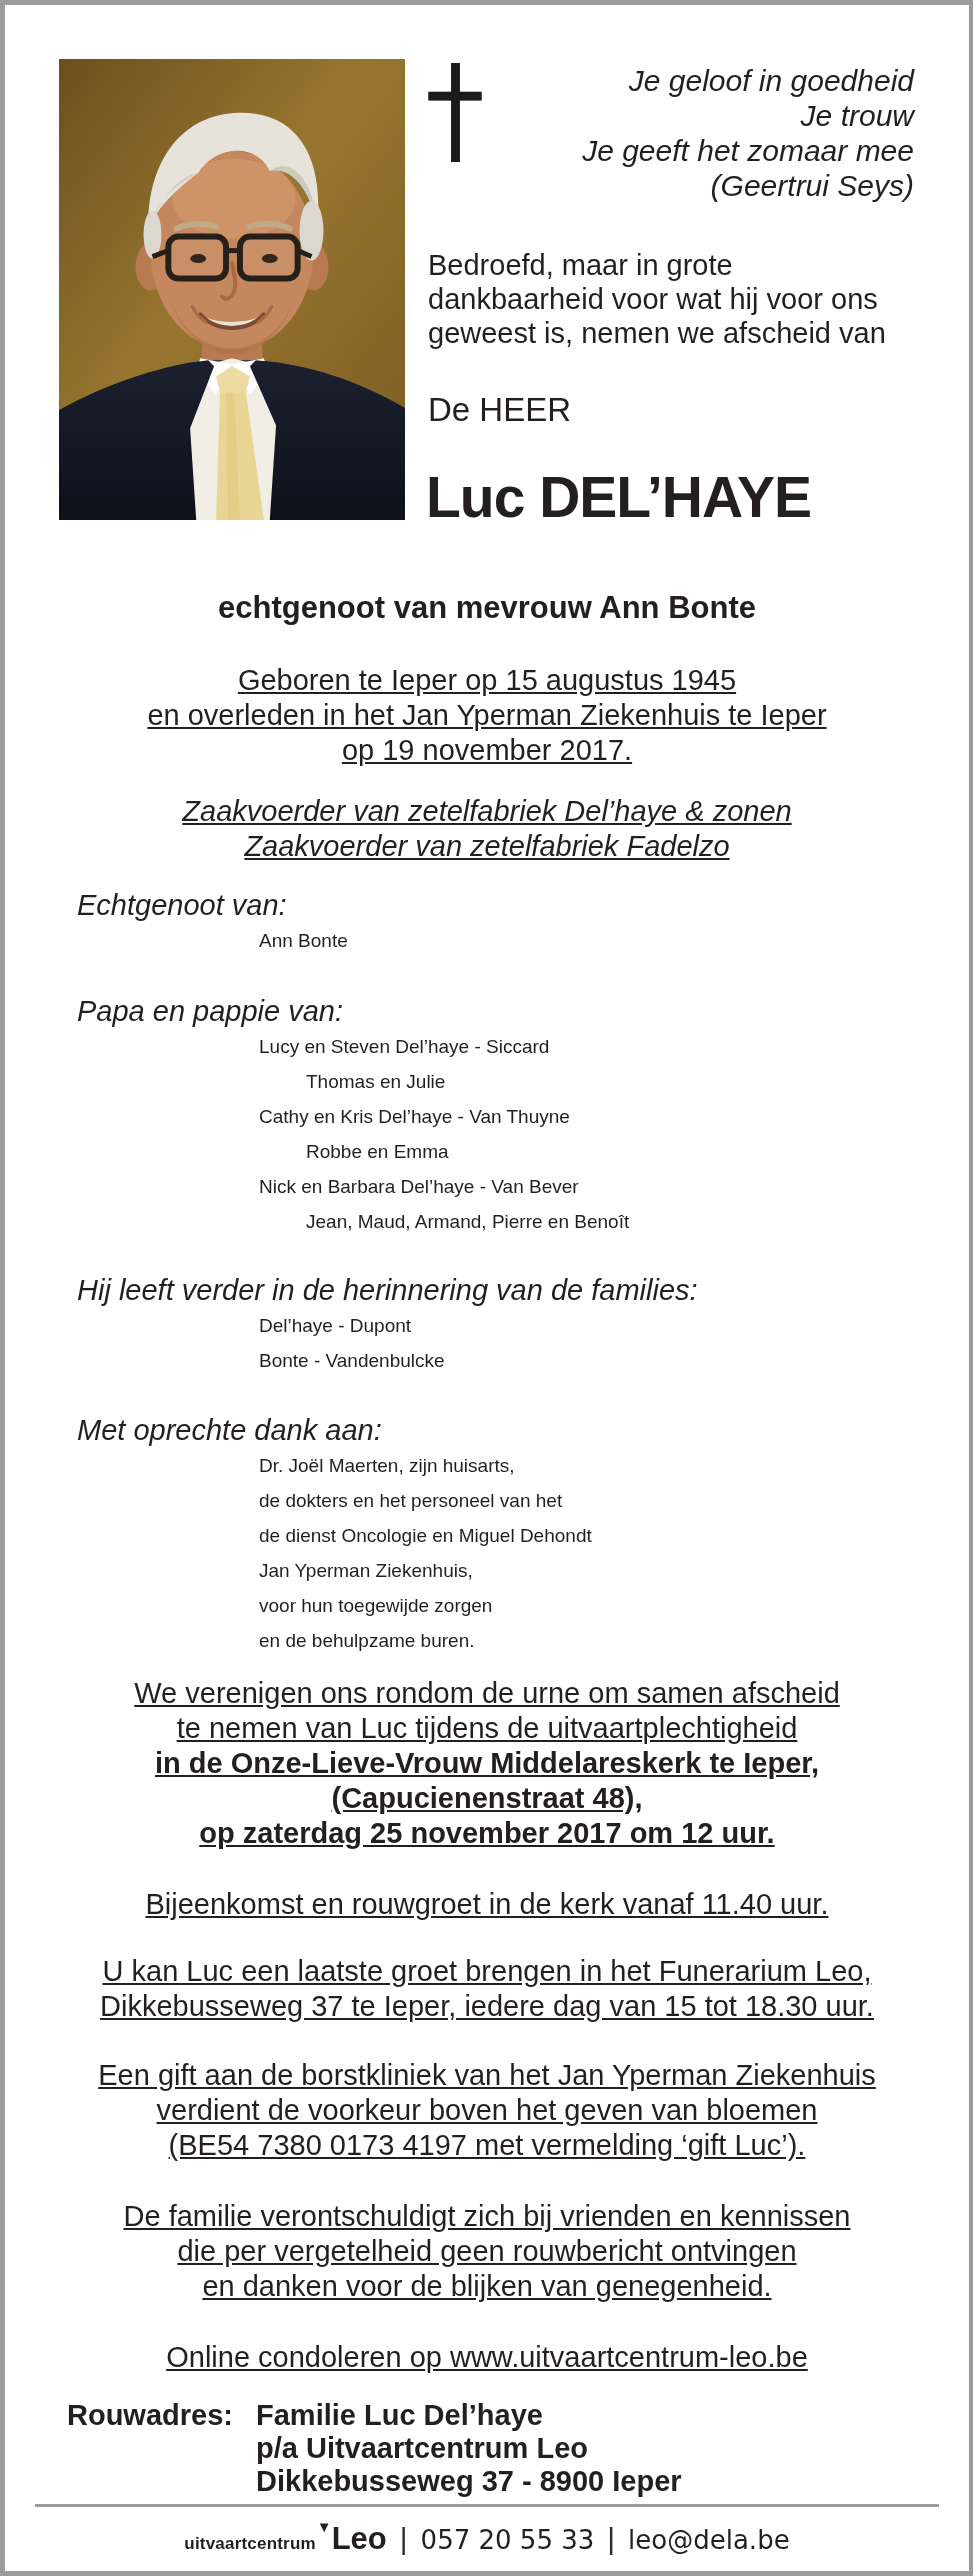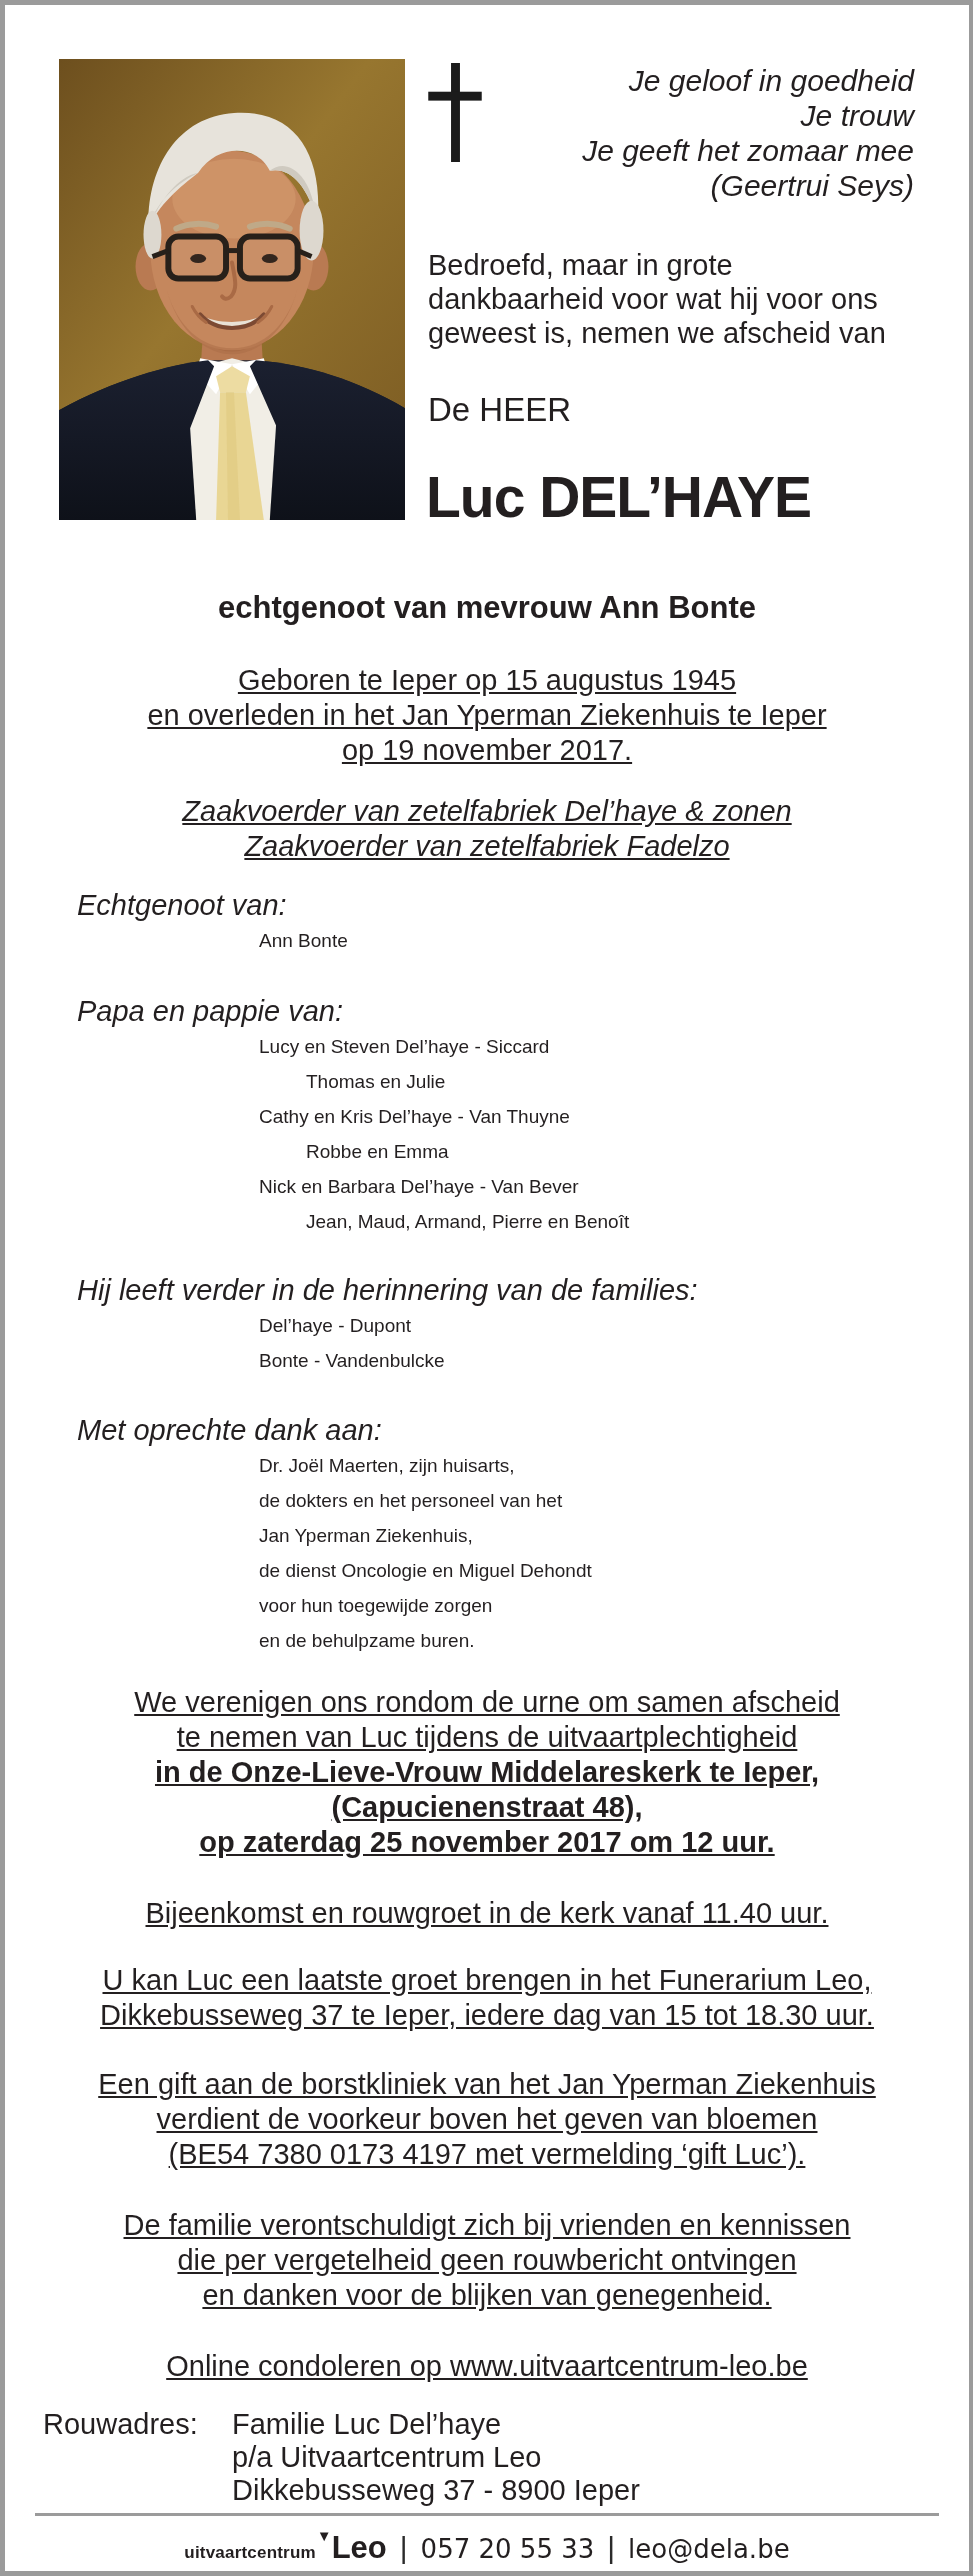--- a/index.html
+++ b/index.html
@@ -48,29 +48,29 @@
   .life   { margin-top: 36px; }
   .roles  { margin-top: 26px; font-style: italic; }
   .fam-label { padding-left: 72px; font-style: italic; font-size: 29px; line-height: 35px; }
   .fam-item  { font-size: 19px; line-height: 35px; }
   .ind-1 { padding-left: 254px; }
   .ind-2 { padding-left: 301px; }
   .sec-echtgenoot { margin-top: 24px; }
   .sec-papa       { margin-top: 36px; }
   .sec-families   { margin-top: 34px; }
   .sec-dank       { margin-top: 35px; }
-  .ceremony    { margin-top: 27px; }
+  .ceremony    { margin-top: 18px; }
   .gathering   { margin-top: 36px; }
   .visitation  { margin-top: 32px; }
   .donation    { margin-top: 34px; }
   .apology     { margin-top: 36px; }
   .condolences { margin-top: 36px; }
   .rouwadres {
     margin-top: 24px; display: flex; align-items: flex-start;
-    padding-left: 38px; font-size: 29px; line-height: 33px;
+    padding-left: 62px; font-size: 29px; line-height: 33px; font-weight: bold;
   }
   .rouwadres-label { flex: none; width: 189px; }
   .separator { margin: 6px 0 0 30px; width: 904px; height: 3px; background: #9b9b9b; }
   
   .footer {
     margin-top: 14px; display: flex; justify-content: center;
     align-items: baseline; gap: 0; white-space: nowrap;
   }
   .brand-small { font-size: 17px; font-weight: bold; letter-spacing: 0.2px; }
   .brand-tri   { display: inline-block; font-size: 15px; position: relative; top: -17px; margin-left: 1px; margin-right: -4px; }
@@ -214,22 +214,22 @@
       <div class="fam-item ind-1">Del’haye - Dupont</div>
         <div class="fam-item ind-1">Bonte - Vandenbulcke</div>
     </div>
   </div>
 
   <div class="fam-section sec-dank">
     <div class="fam-label">Met oprechte dank aan:</div>
     <div>
       <div class="fam-item ind-1">Dr. Joël Maerten, zijn huisarts,</div>
         <div class="fam-item ind-1">de dokters en het personeel van het</div>
+        <div class="fam-item ind-1">de dienst Oncologie en Miguel Dehondt</div>
         <div class="fam-item ind-1">Jan Yperman Ziekenhuis,</div>
-        <div class="fam-item ind-1">de dienst Oncologie en Miguel Dehondt</div>
         <div class="fam-item ind-1">voor hun toegewijde zorgen</div>
         <div class="fam-item ind-1">en de behulpzame buren.</div>
     </div>
   </div>
 
   <div class="ceremony">
     <div>
       <div class="c-line">We verenigen ons rondom de urne om samen afscheid</div>
         <div class="c-line">te nemen van Luc tijdens de uitvaartplechtigheid</div>
     </div>

